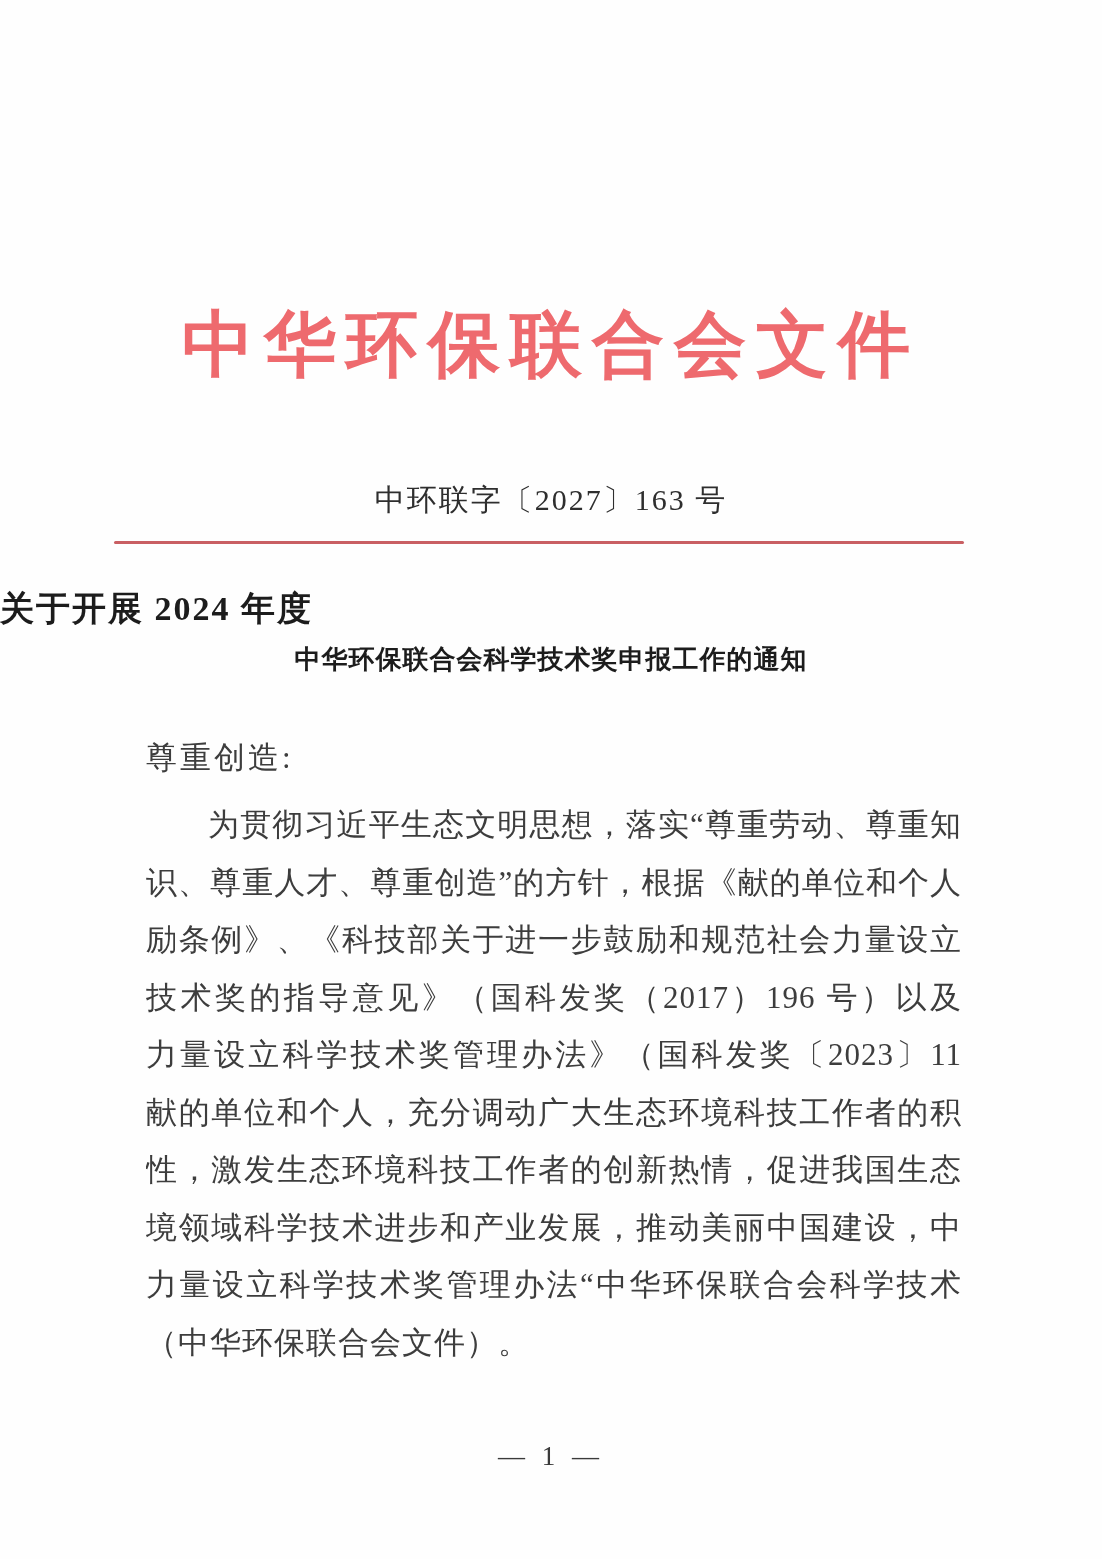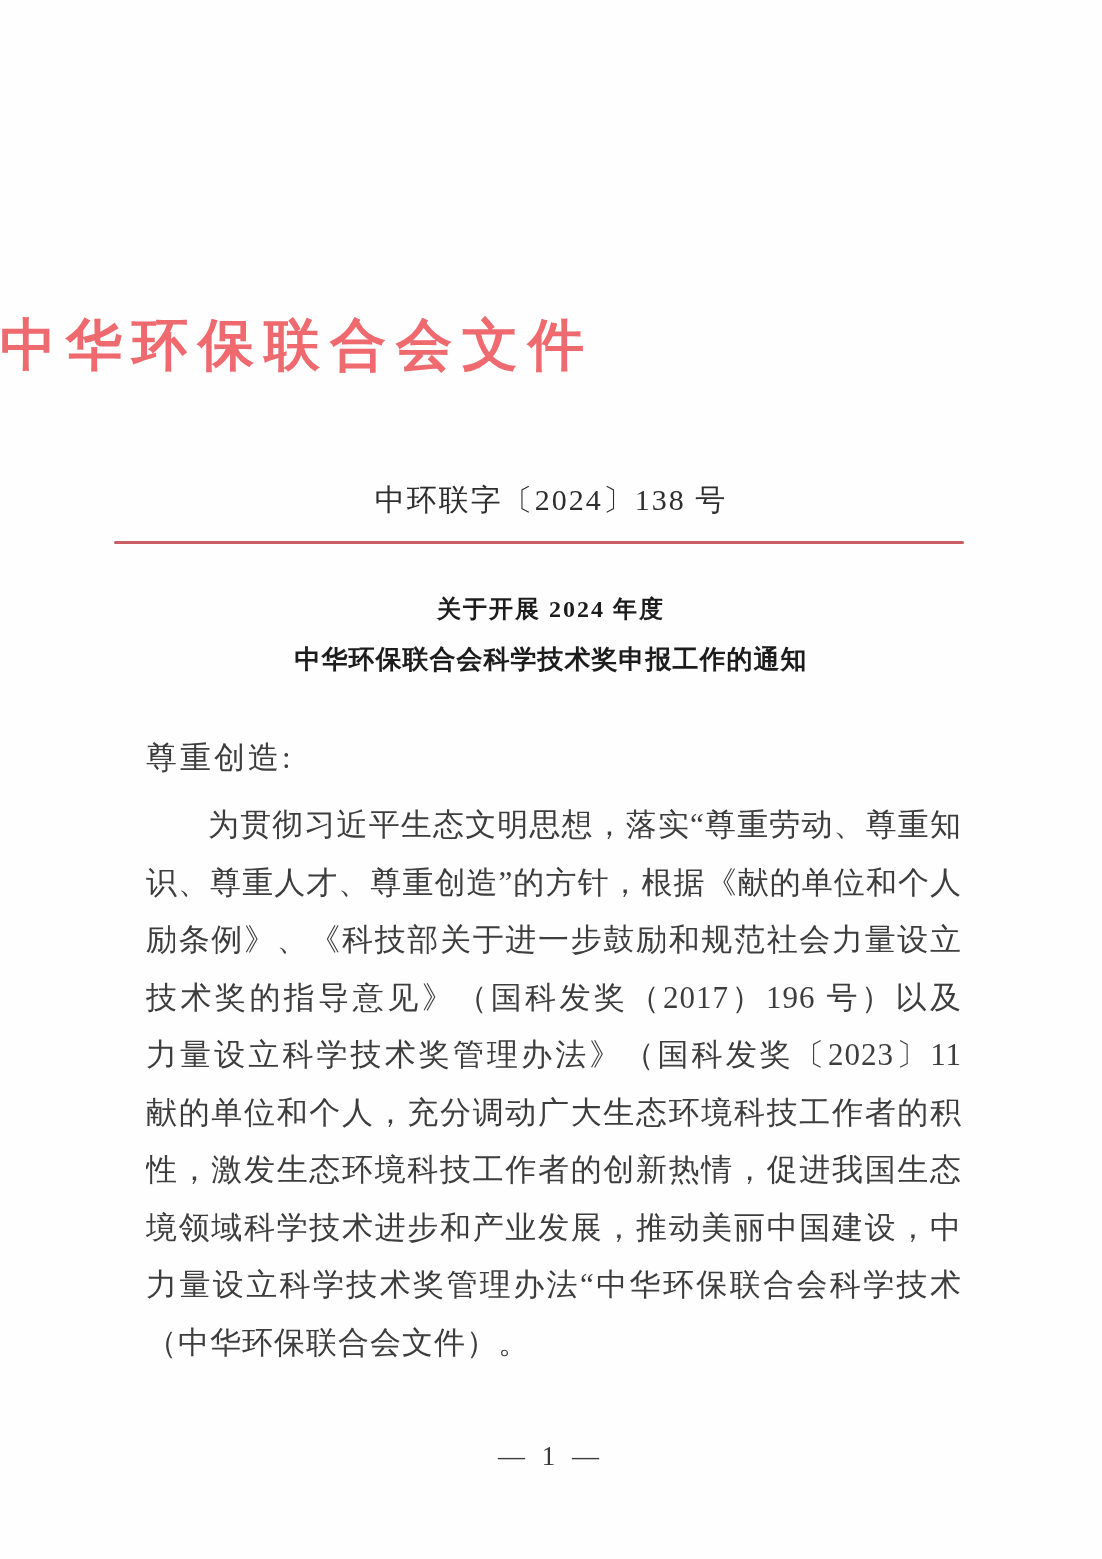--- a/index.html
+++ b/index.html
@@ -15,22 +15,22 @@
     background: #fefefe;
     overflow: hidden;
     font-family: "Liberation Serif", "DejaVu Serif", serif;
   }
   
   .letterhead {
     position: absolute;
     top: 295px;
     left: 0;
     width: 100%;
-    text-align: left;
-    font-size: 56px;
+    text-align: center;
+    font-size: 72px;
     line-height: 100px;
     font-weight: 700;
     letter-spacing: 10px;
     white-space: nowrap;
     color: var(--letterhead-red, #ee6a6e);
   }
   
   .doc-number {
     position: absolute;
     top: 478px;
@@ -51,22 +51,22 @@
     height: 3px;
     background: var(--rule-red, #c95f63);
     border-radius: 2px;
   }
   
   .notice-title-1 {
     position: absolute;
     top: 586px;
     left: 0;
     width: 100%;
-    text-align: center;
-    font-size: 24px;
+    text-align: left;
+    font-size: 34px;
     line-height: 46px;
     font-weight: 700;
     letter-spacing: 2px;
     color: var(--heading-ink, #1c1c1c);
   }
   .notice-title-2 {
     position: absolute;
     top: 634px;
     left: 0;
     width: 100%;
@@ -124,21 +124,21 @@
     color: #3a3a3a;
   }
 </style>
 </head>
 <body>
 
 <div class="page">
 
   <div class="letterhead">中华环保联合会文件</div>
 
-  <div class="doc-number">中环联字〔2024〕138 号</div>
+  <div class="doc-number">中环联字〔2027〕163 号</div>
 
   <div class="red-rule"></div>
 
   <div class="notice-title-1">关于开展 2024 年度</div>
 
   <div class="notice-title-2">中华环保联合会科学技术奖申报工作的通知</div>
 
   <div class="salutation">尊重创造:</div>
 
   <div class="body-block">

